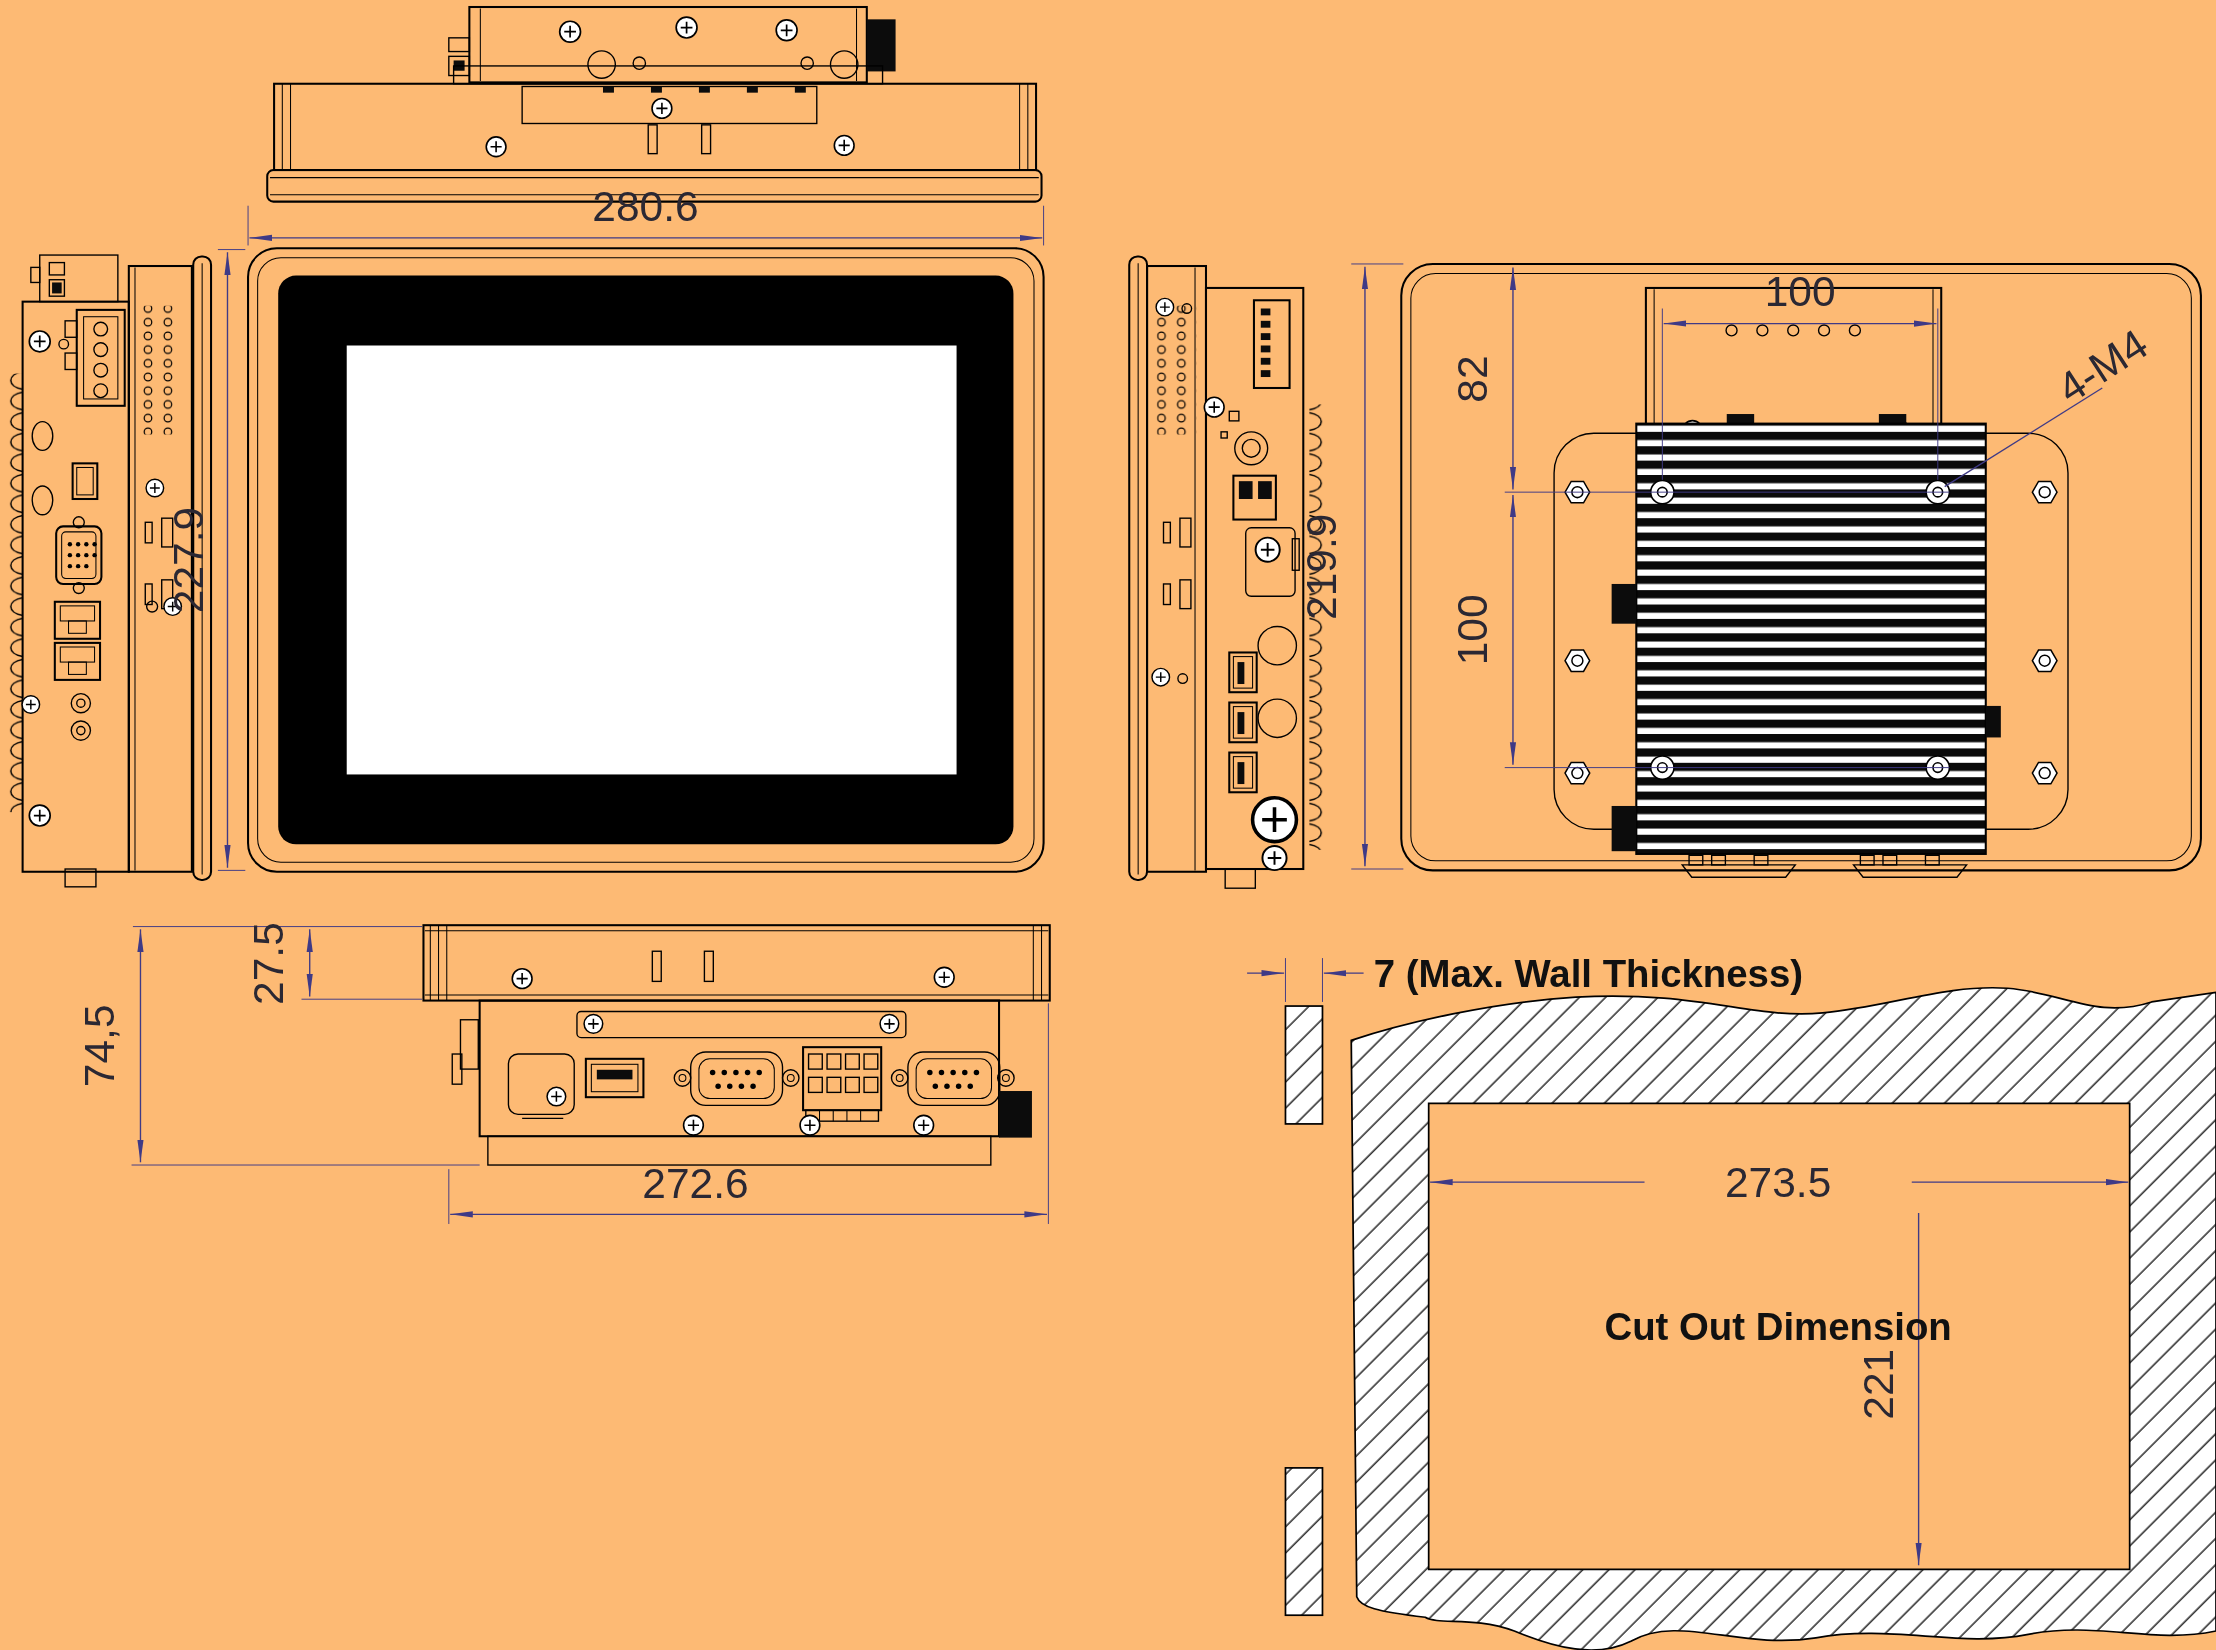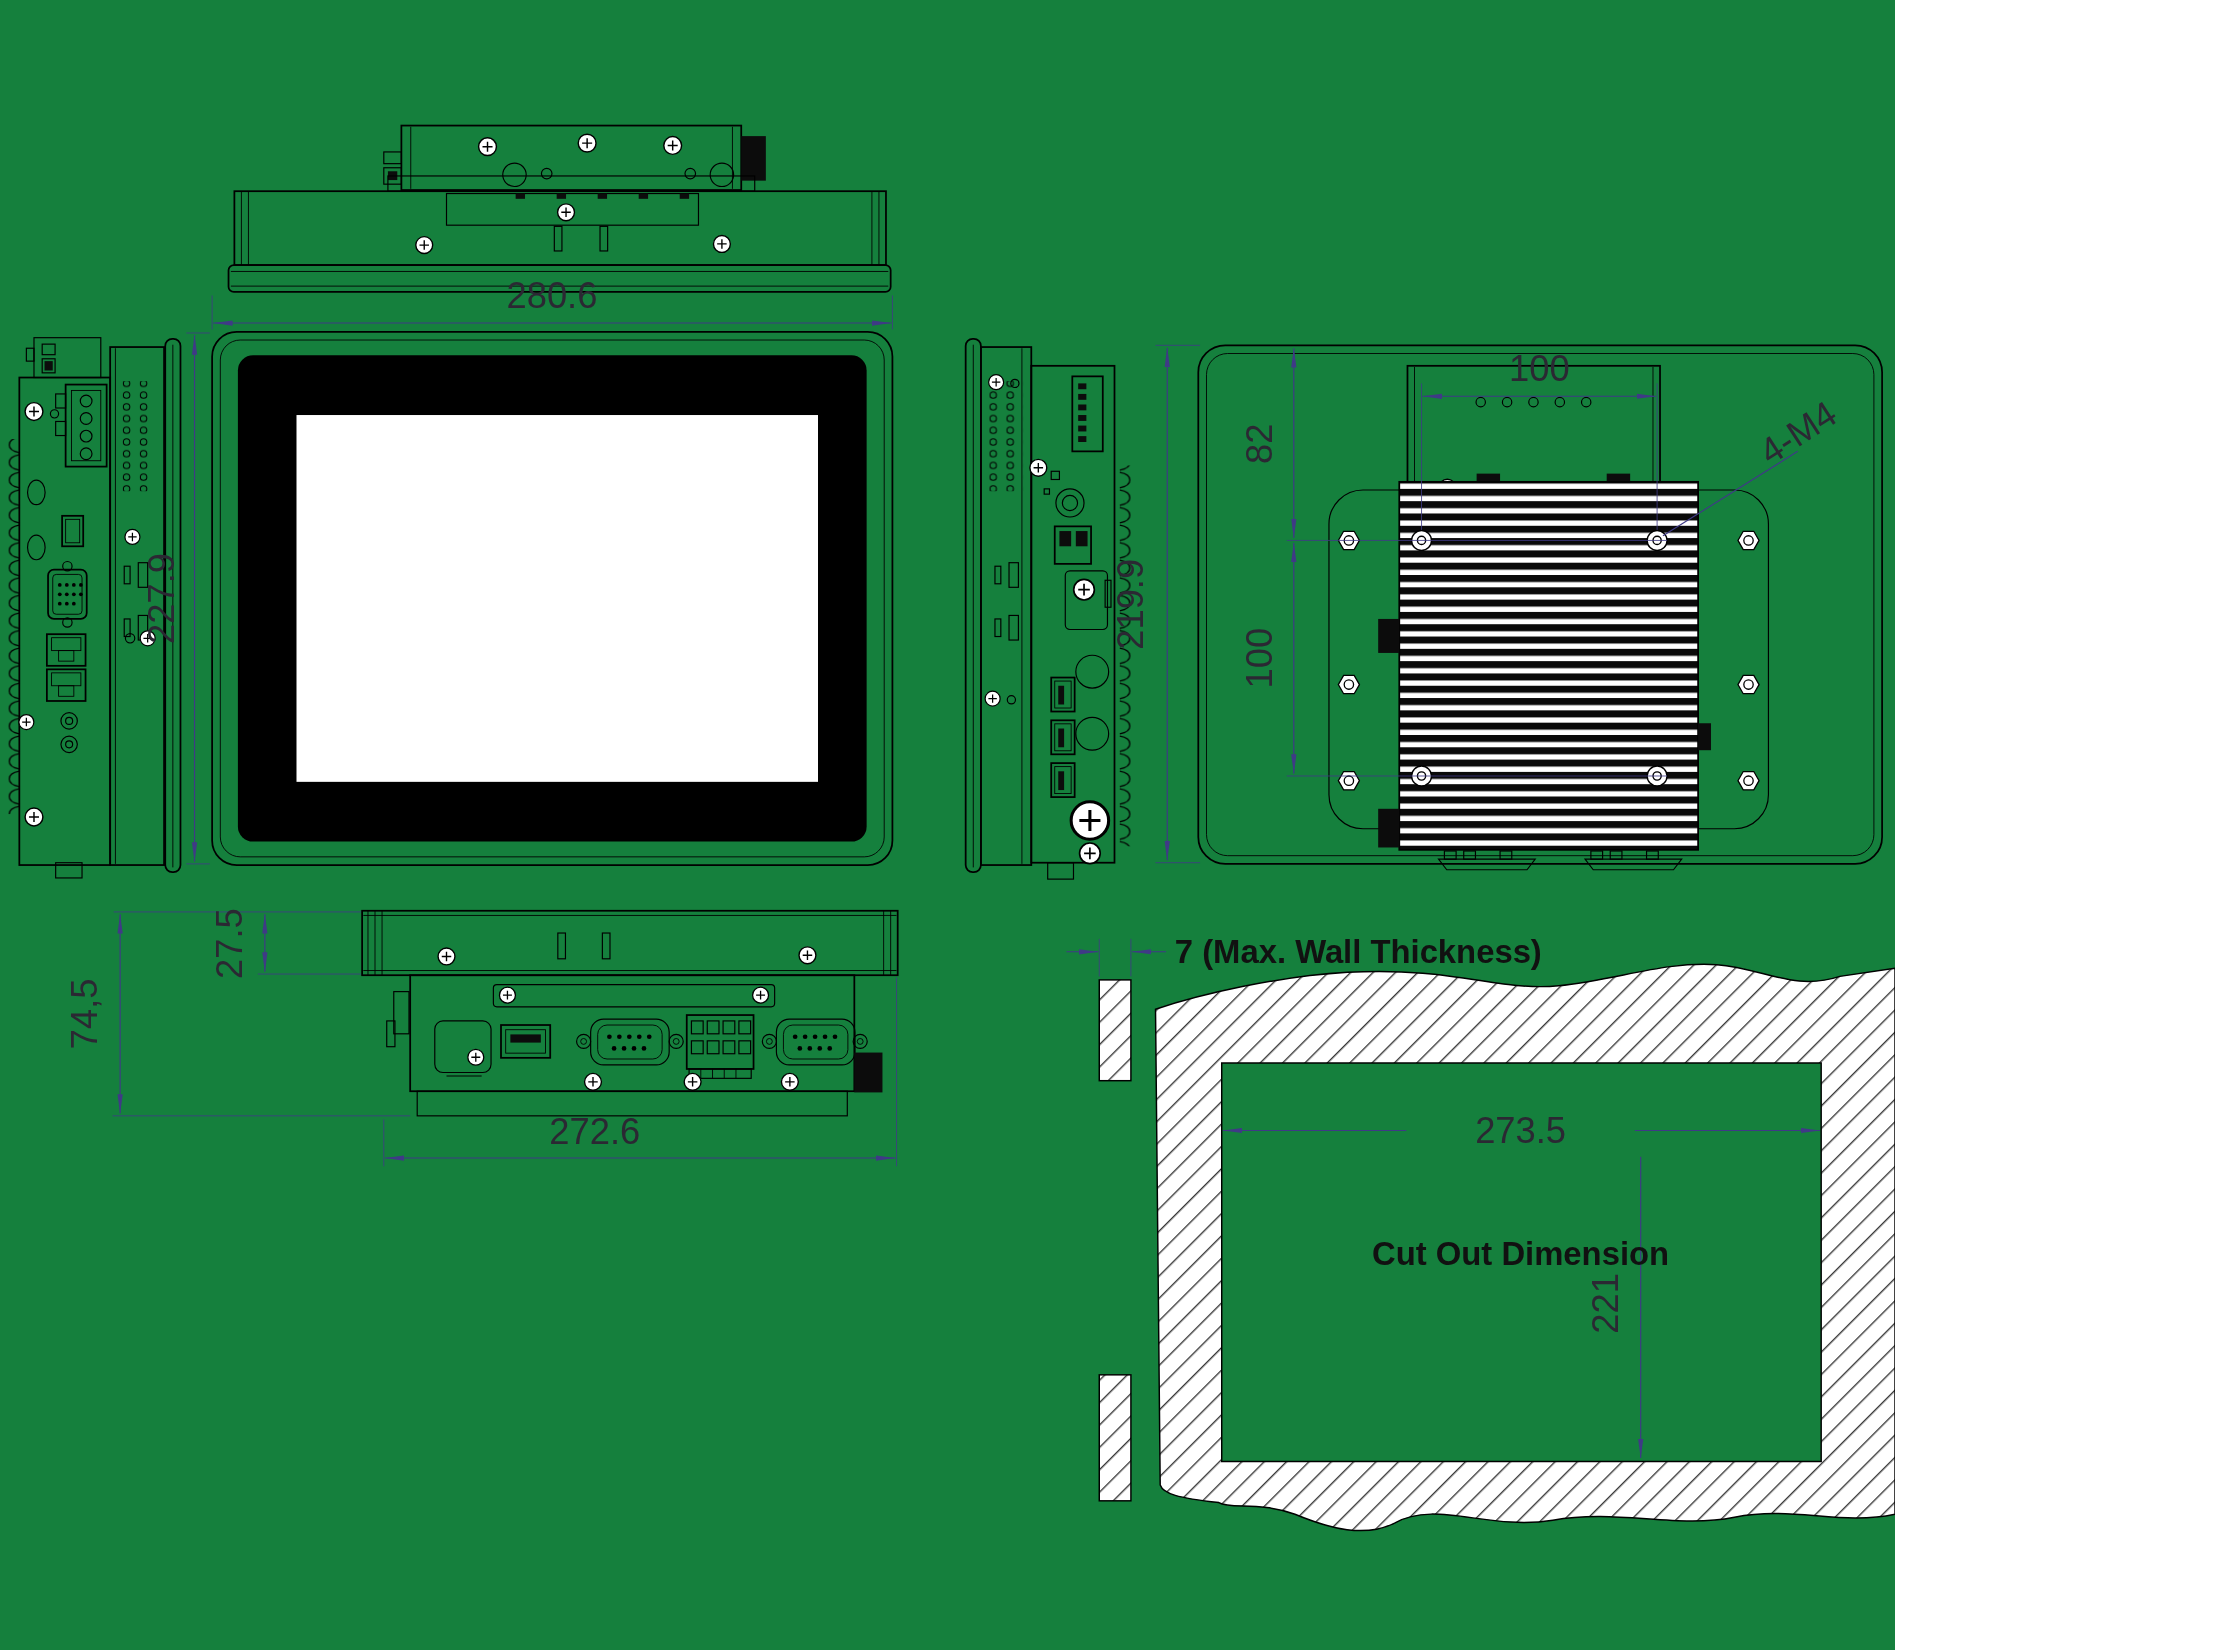--- a/index.html
+++ b/index.html
@@ -1,16 +1,16 @@
 <!DOCTYPE html>
 <html style="font-size:11px"><head>
 <meta charset="utf-8">
 <style>
   html,body{margin:0;padding:0;background:#fff;}
-  .canvas{position:relative;width:1895px;height:1651px;background:#15803d;overflow:hidden;
+  .canvas{position:relative;width:2216px;height:1651px;background:#fdba74;overflow:hidden;
           font-family:"Liberation Sans",sans-serif;}
   svg{display:block;width:100%;height:100%;}
   .dim-t{font-family:"Liberation Sans",sans-serif;font-size:62px;fill:#2b2833;}
   .lbl-b{font-family:"Liberation Sans",sans-serif;font-size:56px;font-weight:bold;fill:#111;}
   .mid{text-anchor:middle;}
   .part{stroke:#000;fill:none;stroke-width:3;}
   .part2{stroke:#000;fill:none;stroke-width:2;}
   .thin{stroke:#000;fill:none;stroke-width:1.5;}
   .dark{fill:#0c0c0c;stroke:none;}
   .dim{stroke:#3f3a86;stroke-width:2;fill:none;}

